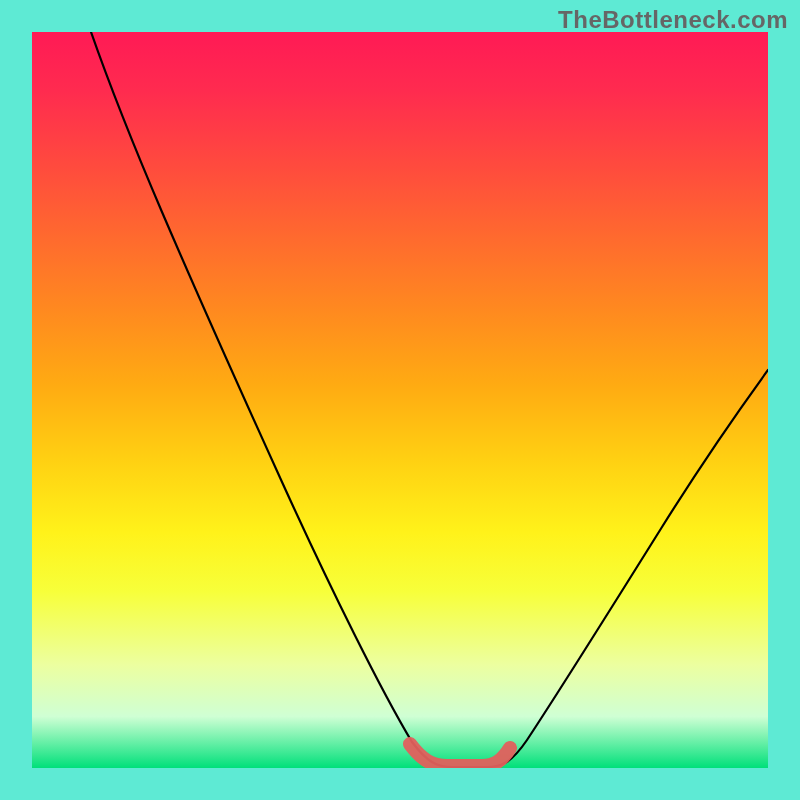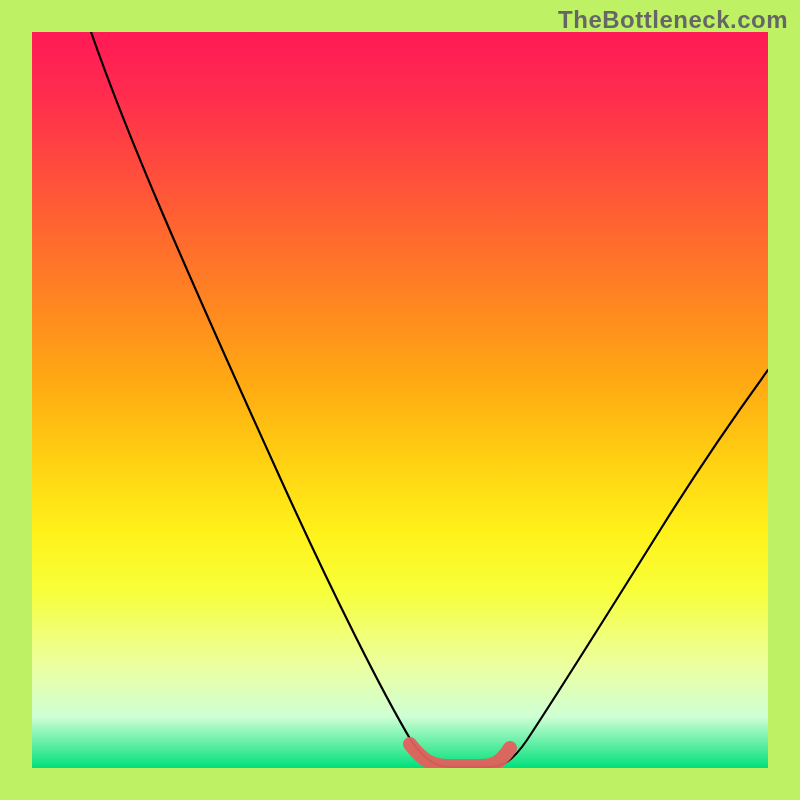--- a/index.html
+++ b/index.html
@@ -1,21 +1,21 @@
 <!DOCTYPE html>
 <html><head>
 <meta charset="utf-8">
 <style>
   * { margin: 0; padding: 0; box-sizing: border-box; }
   html, body { width: 800px; height: 800px; overflow: hidden; background: #000; }
   .frame {
     position: relative;
     width: 800px;
     height: 800px;
-    background: #bef264;
+    background: #5eead4;
   }
   .watermark {
     position: absolute;
     top: 6px;
     right: 12px;
     color: #666;
     font-family: Arial, sans-serif;
     font-size: 24px;
     font-weight: 600;
     letter-spacing: 0.5px;

